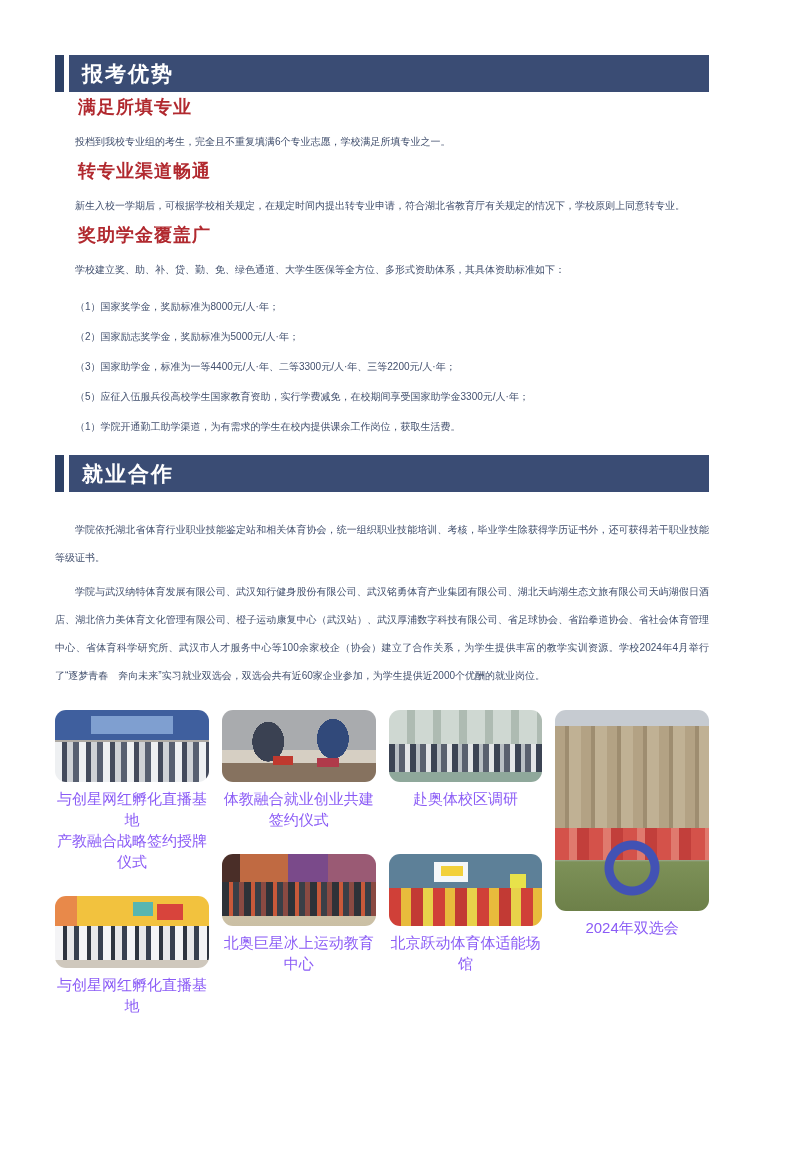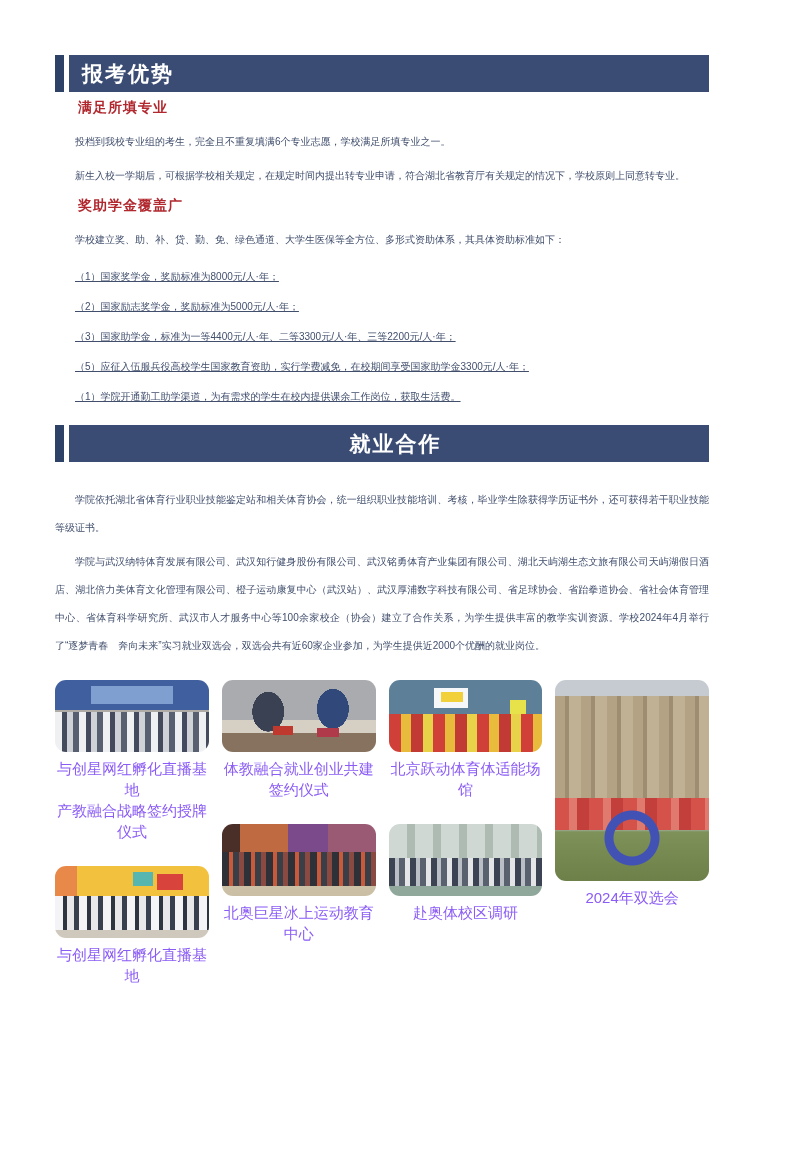--- a/index.html
+++ b/index.html
@@ -14,31 +14,31 @@
   .bar + *{margin-top:20px;}
   .bar-accent{width:9px;background:#2e4166;margin-right:5px;flex:0 0 auto;}
   .bar-main{
     flex:1;background:#3a4c74;color:#ffffff;
     font-size:21px;font-weight:bold;line-height:37px;
     padding-left:13px;letter-spacing:2px;
   }
   
   h2.red{
     margin:0 0 0 23px;padding:0;color:#b1292f;
-    font-size:14px;font-weight:bold;line-height:30px;letter-spacing:1px;
+    font-size:18px;font-weight:bold;line-height:30px;letter-spacing:1px;
   }
   .mt20{margin-top:20px;} .mt14{margin-top:14px;} .mt10{margin-top:10px;}
   
   p.body{
     margin:6px 0 0 0;font-size:10px;line-height:28px;
     text-indent:2em;text-align:justify;color:#414f6d;
   }
-  p.item{margin:2px 0 0 0;text-decoration:underline;}
+  p.item{margin:2px 0 0 0;}
   .list{margin-top:9px;}
-  .sec2-gap{margin-top:14px;text-align:center;}
+  .sec2-gap{margin-top:14px;}
   
   .photo-grid{display:flex;gap:13px;margin-top:20px;}
   .photo-col{flex:1 1 0;min-width:0;display:flex;flex-direction:column;}
   figure{margin:0;}
   figure + figure{margin-top:24px;}
   .photo{height:72px;border-radius:11px;background-color:#c9c9cc;}
   .photo.tall{height:201px;}
   figcaption{
     margin-top:6px;font-size:15px;line-height:21px;text-align:center;
     color:#8b5cf6;white-space:pre-line;
@@ -90,20 +90,21 @@
 <div class="page">
 
   <header class="bar">
     <span class="bar-accent"></span>
     <div class="bar-main">报考优势</div>
   </header>
 
   <h2 class="red mt20">满足所填专业</h2>
   <p class="body">投档到我校专业组的考生，完全且不重复填满6个专业志愿，学校满足所填专业之一。</p>
 
+  <h2 class="red mt14">转专业渠道畅通</h2>
   <p class="body">新生入校一学期后，可根据学校相关规定，在规定时间内提出转专业申请，符合湖北省教育厅有关规定的情况下，学校原则上同意转专业。</p>
 
   <h2 class="red mt10">奖助学金覆盖广</h2>
   <p class="body">学校建立奖、助、补、贷、勤、免、绿色通道、大学生医保等全方位、多形式资助体系，其具体资助标准如下：</p>
 
   <div class="list">
     <p class="body item">（1）国家奖学金，奖励标准为8000元/人·年；</p>
     <p class="body item">（2）国家励志奖学金，奖励标准为5000元/人·年；</p>
     <p class="body item">（3）国家助学金，标准为一等4400元/人·年、二等3300元/人·年、三等2200元/人·年；</p>
     <p class="body item">（5）应征入伍服兵役高校学生国家教育资助，实行学费减免，在校期间享受国家助学金3300元/人·年；</p>
@@ -139,26 +140,26 @@
 签约仪式</figcaption>
       </figure>
       <figure>
         <div class="photo ph6"></div>
         <figcaption>北奥巨星冰上运动教育中心</figcaption>
       </figure>
     </div>
 
     <div class="photo-col">
       <figure>
+        <div class="photo ph3"></div>
+        <figcaption class="cap2">赴奥体校区调研</figcaption>
+      </figure>
+      <figure>
         <div class="photo ph7"></div>
         <figcaption>北京跃动体育体适能场馆</figcaption>
-      </figure>
-      <figure>
-        <div class="photo ph3"></div>
-        <figcaption class="cap2">赴奥体校区调研</figcaption>
       </figure>
     </div>
 
     <div class="photo-col">
       <figure>
         <div class="photo tall ph4"></div>
         <figcaption>2024年双选会</figcaption>
       </figure>
     </div>
 

